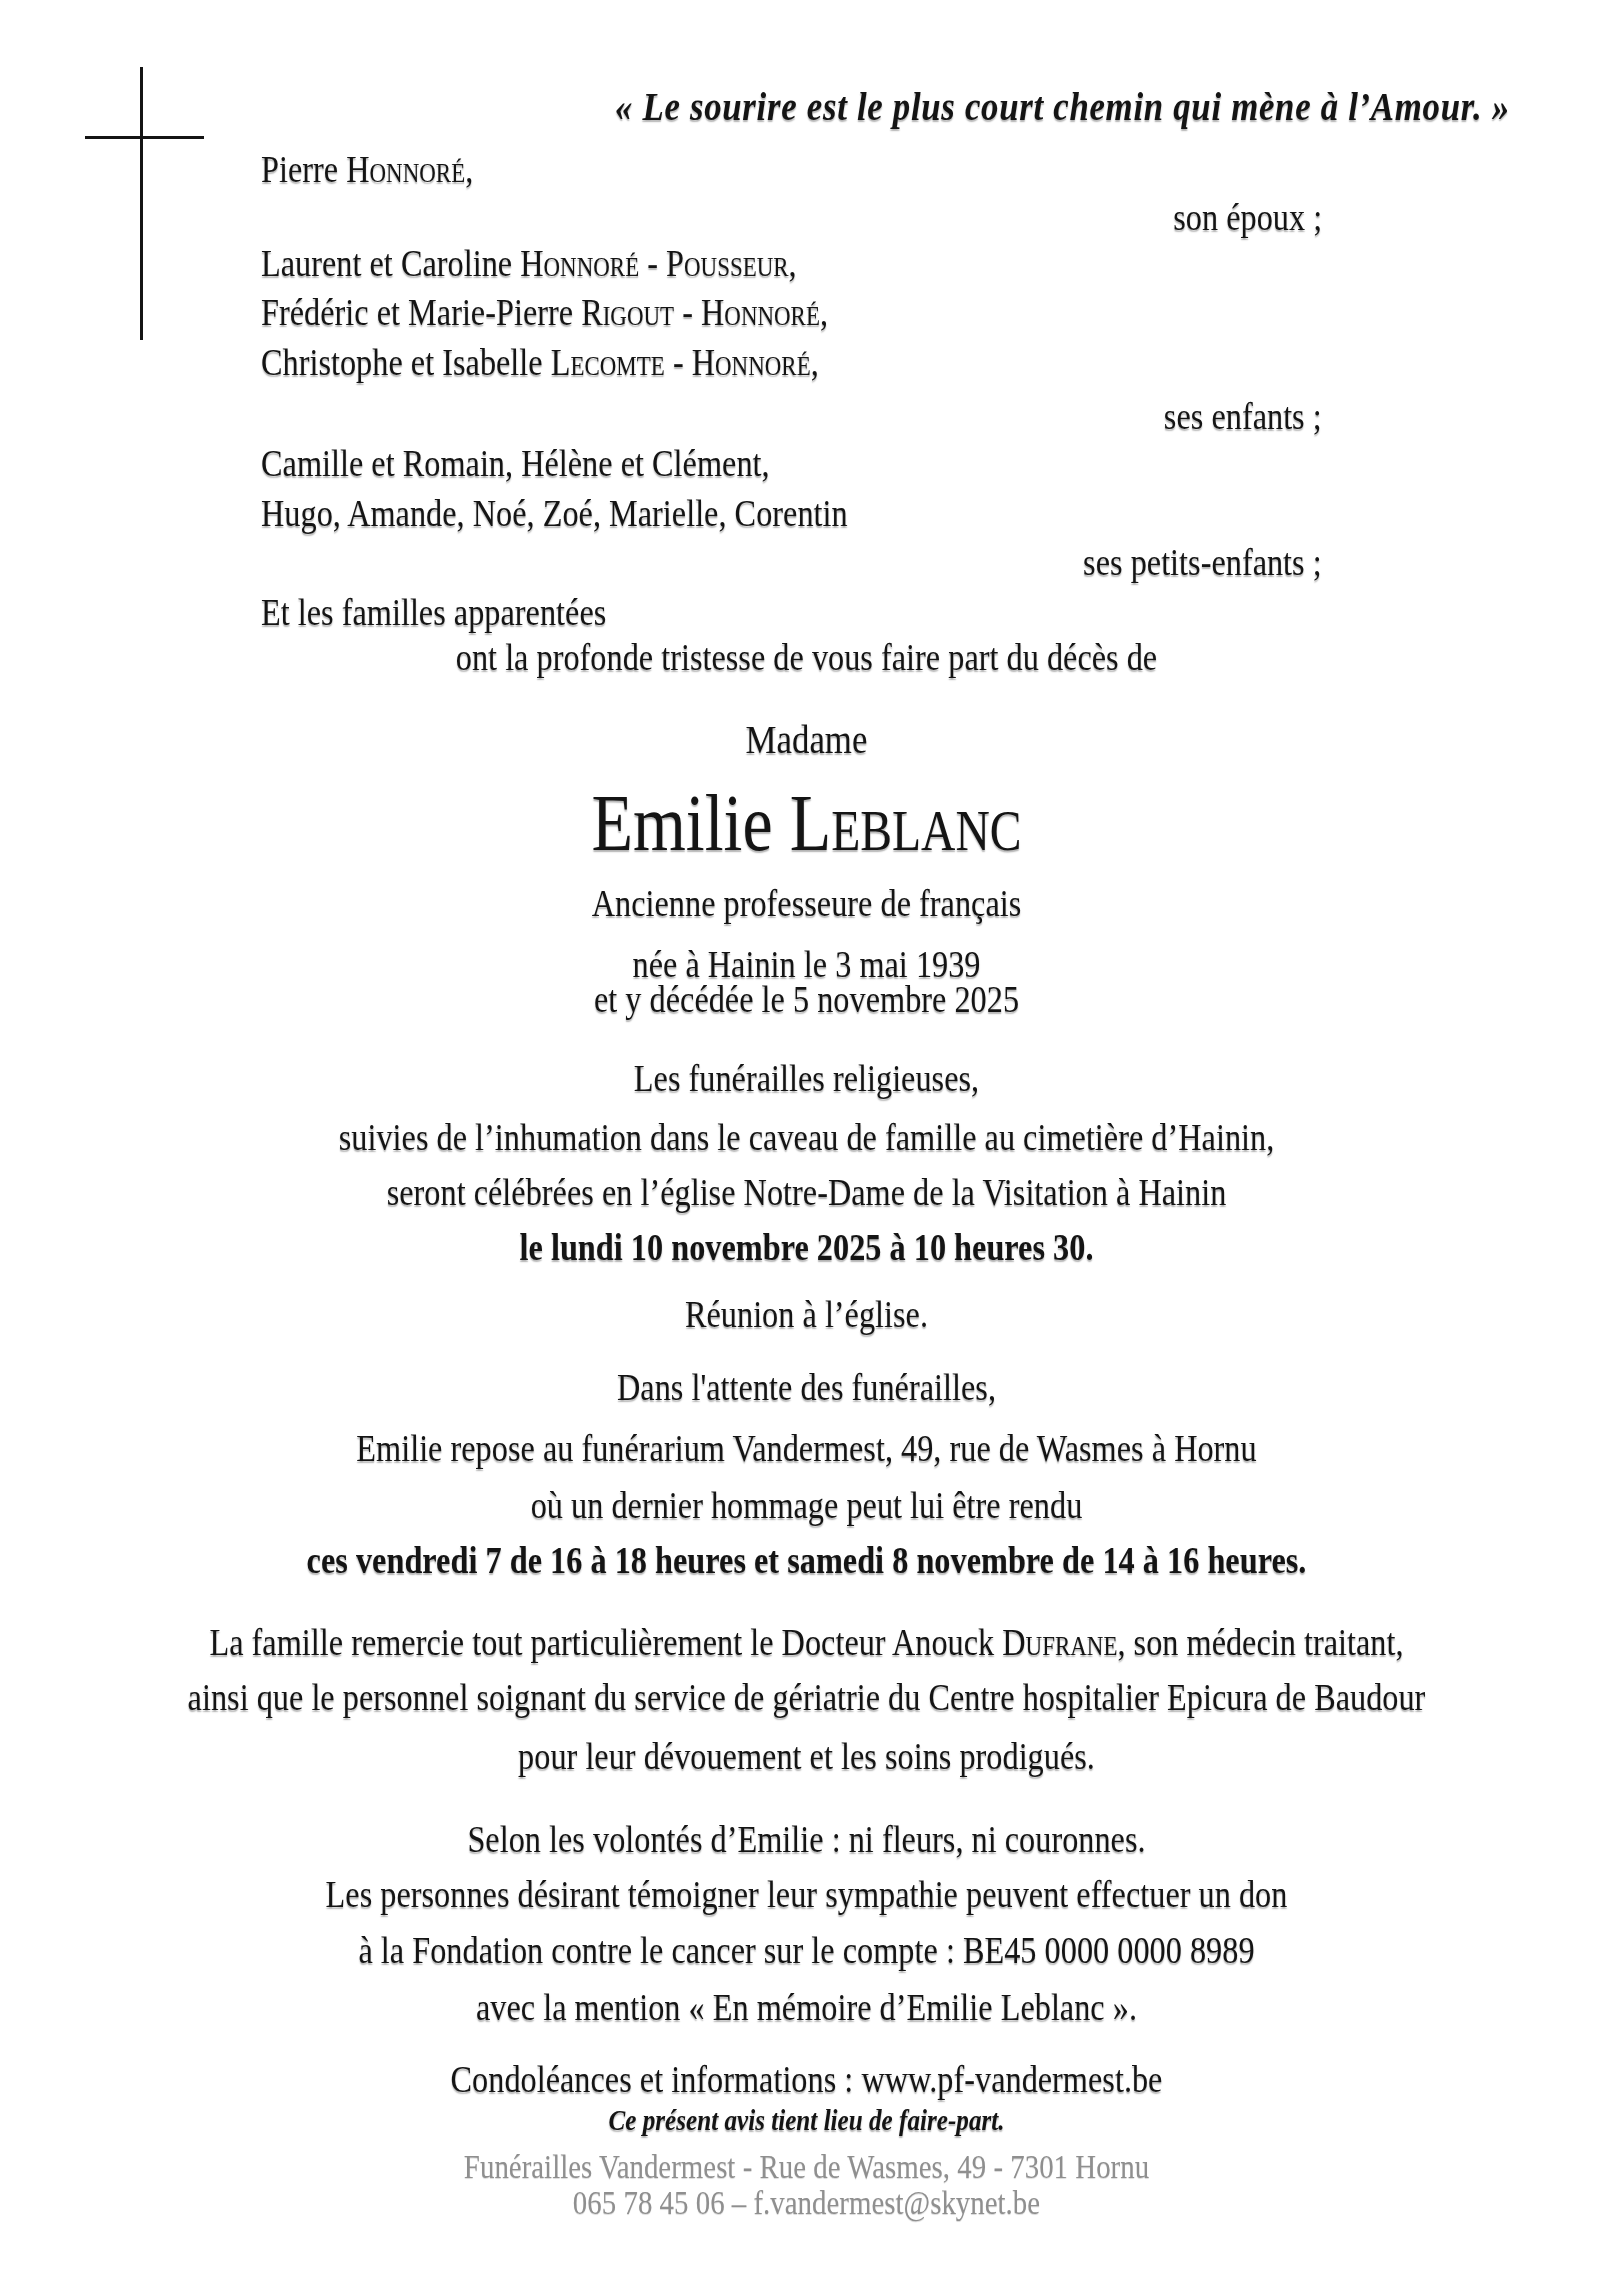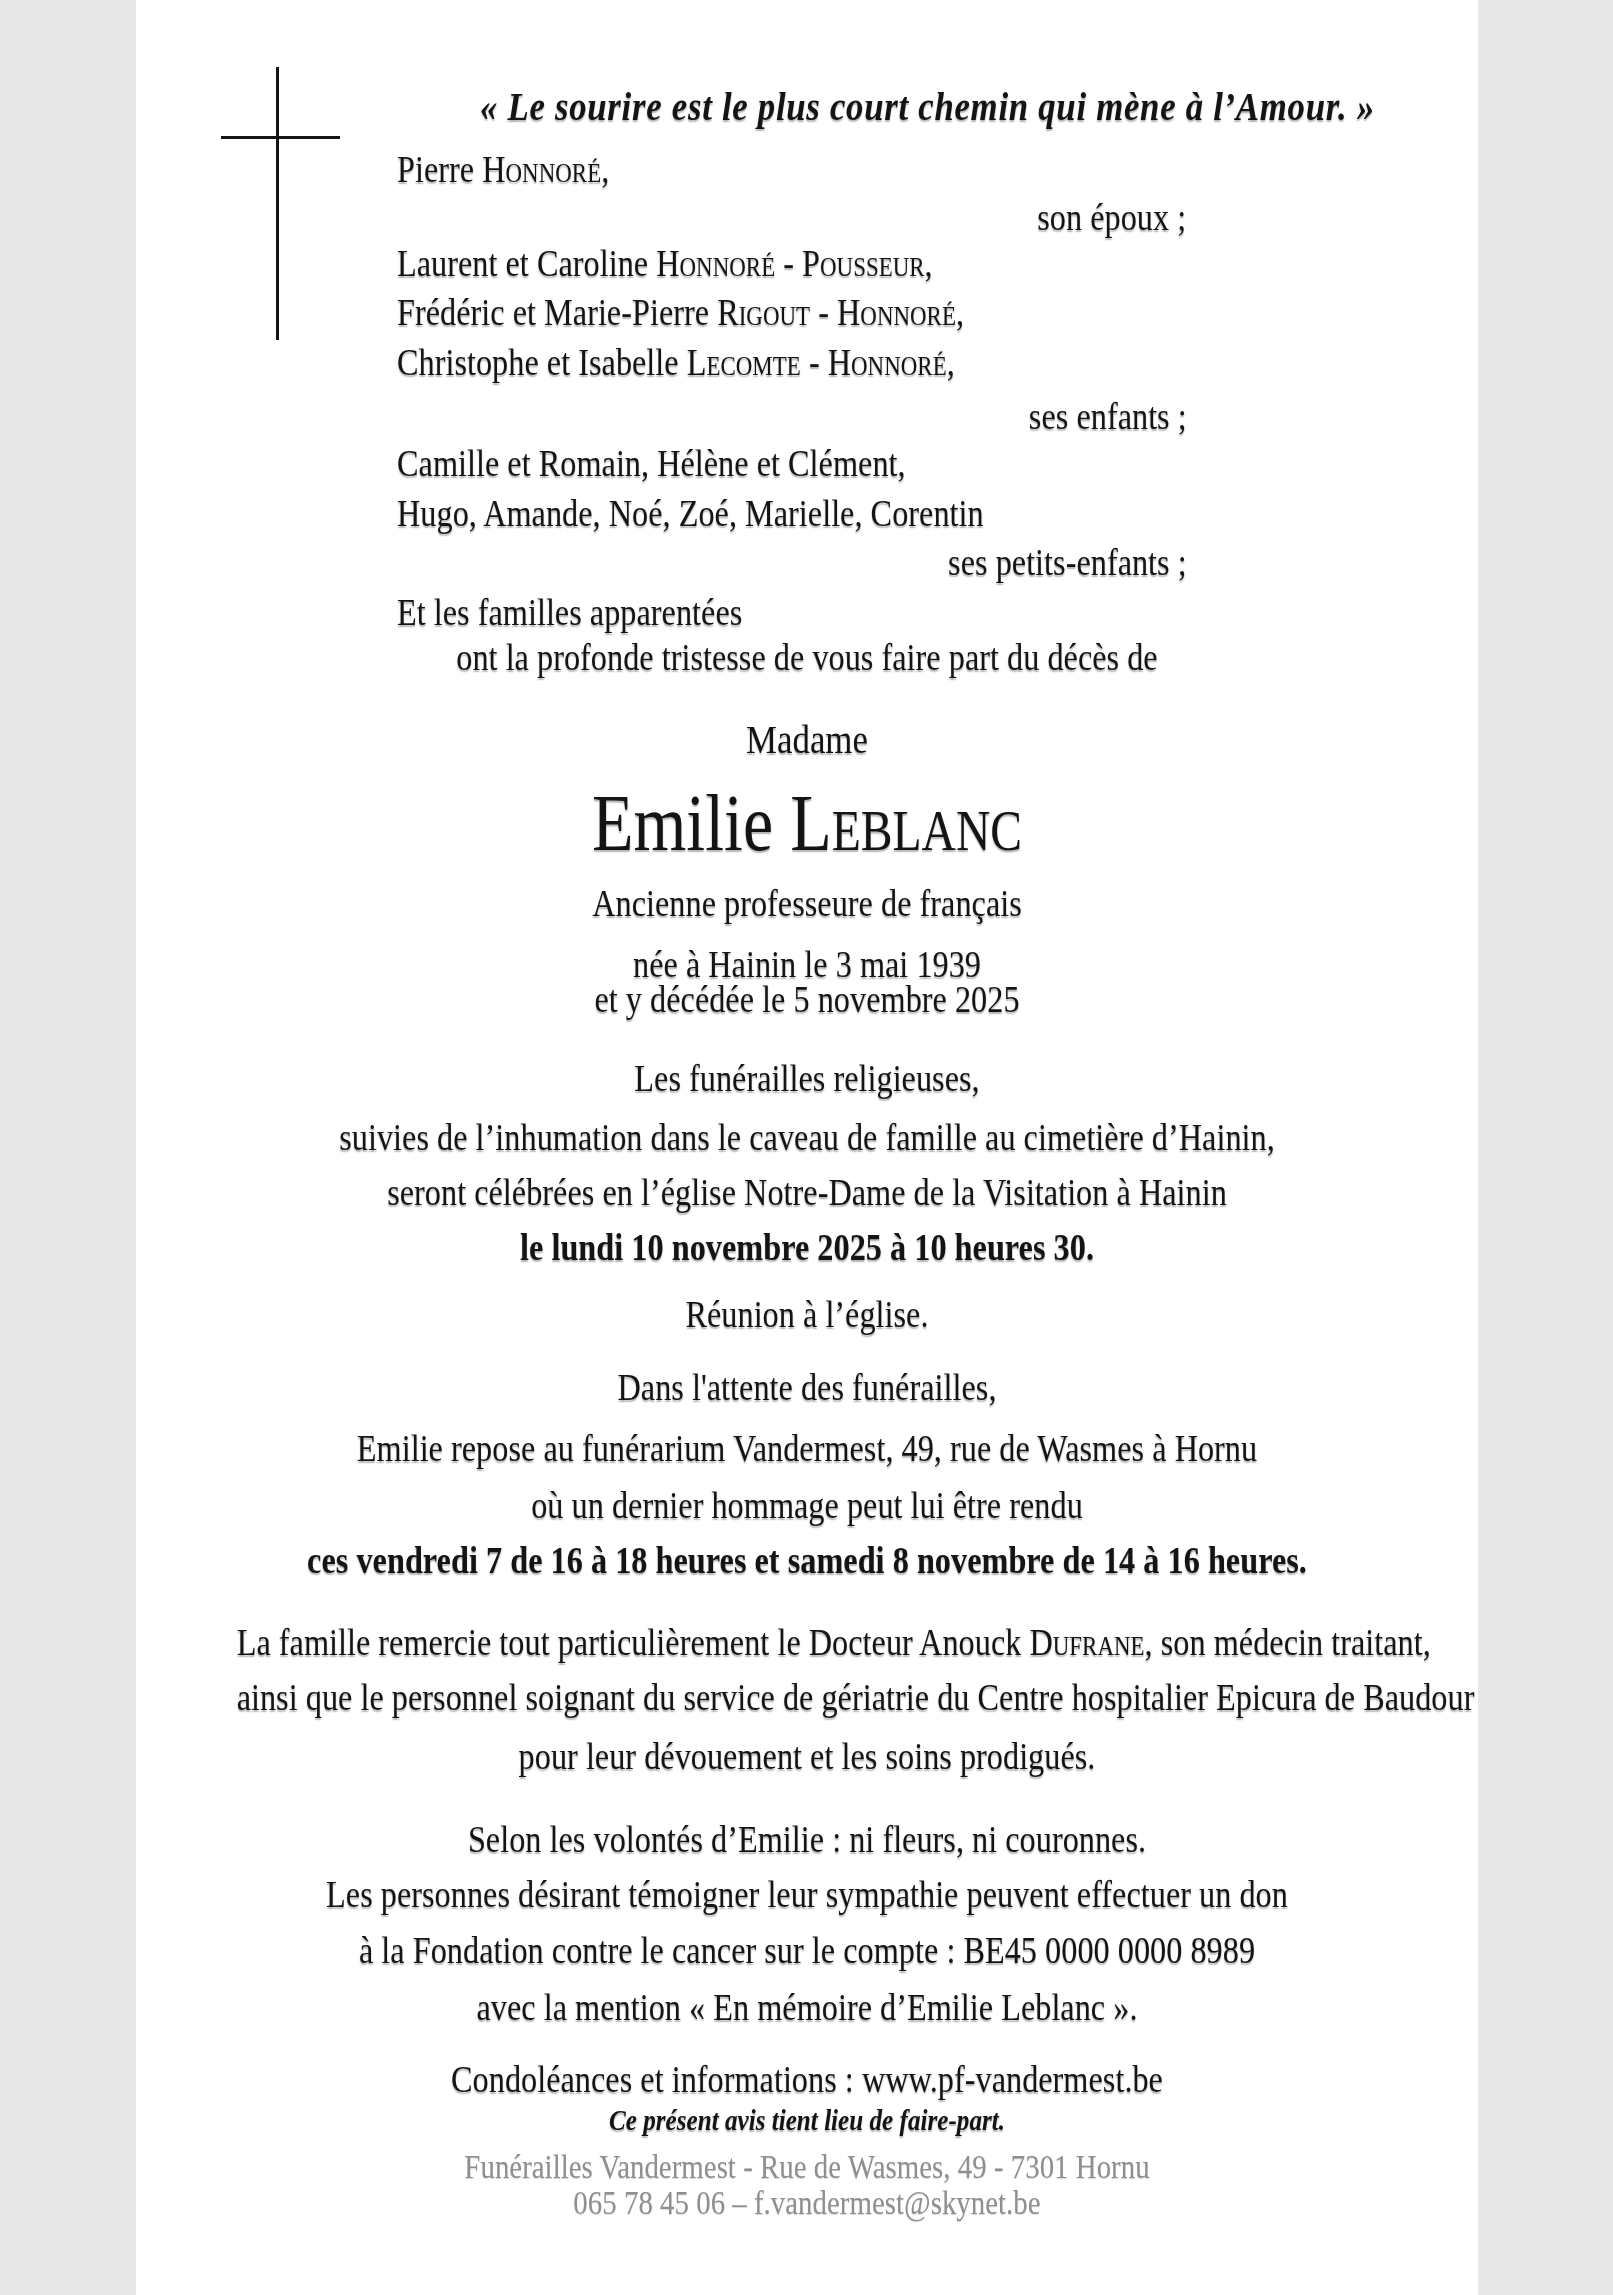--- a/index.html
+++ b/index.html
@@ -1,18 +1,18 @@
 <!DOCTYPE html>
 <html style="--paper: #ffffff; --ink: #141414; --footer: #8f8f8f;font-size:13px"><head>
 <meta charset="utf-8">
 <style>
   html, body { margin: 0; padding: 0; background: #e8e8e8; }
   .page {
     position: relative;
-    width: 1342px;
+    width: 1613px;
     height: 2295px;
     margin: 0 auto;
     background: var(--paper, #ffffff);
     overflow: hidden;
     font-family: "Liberation Serif", "DejaVu Serif", serif;
     color: var(--ink, #141414);
   }
   .line {
     position: absolute;
     line-height: 1.15;

